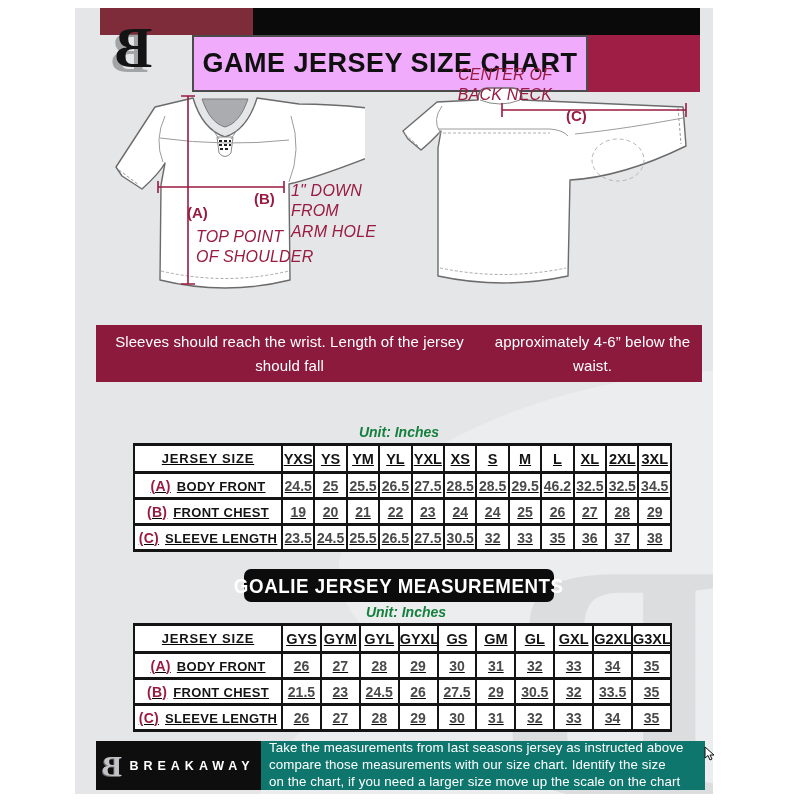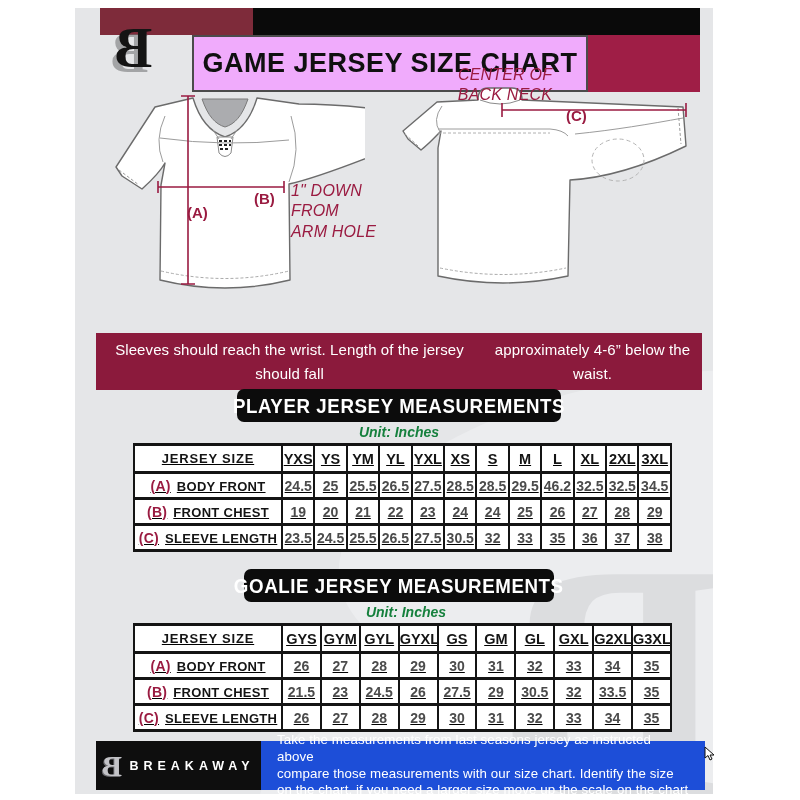--- a/index.html
+++ b/index.html
@@ -31,21 +31,21 @@
   .front-svg{left:30px;top:82px;width:260px;height:230px;}
   .back-svg{left:325px;top:78px;width:295px;height:235px;}
   .anno{position:absolute;color:#9a1b41;}
   .anno .key{font-size:15px;font-weight:800;}
   .anno.caption{font-size:16px;font-weight:400;font-style:italic;line-height:1.28;letter-spacing:.2px;}
   .anno.caption.centered{text-align:center;}
 
   
   .notice{position:absolute;left:21px;top:317px;width:606px;height:57px;background:#8b1a3c;color:#fff;
     display:flex;align-items:center;justify-content:center;text-align:center;
-    font-size:15px;font-weight:500;line-height:1.55;letter-spacing:.1px;margin-top:8px;}
+    font-size:15px;font-weight:500;line-height:1.55;letter-spacing:.1px;}
 
   
   .section-pill{position:absolute;height:33px;background:#0c0c0c;border-radius:7px;color:#fff;
     display:flex;align-items:center;justify-content:center;font-weight:800;font-size:19.5px;
     letter-spacing:.6px;}
   .section-pill span{transform:scaleY(1.08) scaleX(.96);white-space:nowrap;}
   .pill-player{left:162px;top:381px;width:324px;}
   .pill-goalie{left:169px;top:561px;width:310px;}
   .unit{position:absolute;width:324px;text-align:center;font-size:14px;font-weight:bold;font-style:italic;color:#15803d;}
   .unit-player{left:162px;top:416px;}
@@ -64,22 +64,22 @@
   table.size-table tbody td{height:26px;font-size:14px;font-weight:600;color:#4b4b4b;}
   table.size-table td.label-cell{font-size:13px;font-weight:700;color:#141414;letter-spacing:.3px;}
   table.size-table td.label-cell .key{color:#9a1b41;font-size:14px;font-weight:800;margin-right:6px;}
 
   
   .footer-black{position:absolute;left:21px;top:733px;width:165px;height:49px;background:#0e0e0e;
     display:flex;align-items:center;justify-content:center;gap:7px;}
   .footer-black .b{font-family:"Liberation Serif",serif;font-weight:bold;font-size:30px;line-height:1;
     color:#c3c3c7;transform:scaleX(-1);text-shadow:1px 1px 0 #6a6a6e;}
   .footer-black .w{color:#fff;font-size:12.5px;font-weight:700;letter-spacing:5px;}
-  .footer-maroon{position:absolute;left:186px;top:733px;width:444px;height:49px;background:#1d4ed8;color:#fff;
-    display:flex;flex-direction:column;justify-content:center;padding:0 16px;
+  .footer-maroon{position:absolute;left:186px;top:733px;width:444px;height:49px;background:#0f766e;color:#fff;
+    display:flex;flex-direction:column;justify-content:center;padding:0 8px;
     font-size:13.3px;font-weight:500;line-height:1.26;letter-spacing:.1px;}
 
   
   .cursor{position:absolute;left:704px;top:746px;width:12px;height:16px;}
 </style>
 </head>
 <body>
 
 <div class="canvas">
   <div class="sheet">
@@ -124,20 +124,24 @@
       <path d="M 40,182 Q 103,195 166,182" fill="none" stroke="#aaa" stroke-width="1" stroke-dasharray="3,2"></path>
       <path d="M 278,22 L 281,58" stroke="#9c9c9c" stroke-width="1" stroke-dasharray="3,2"></path>
       <path d="M 5,48 L 18,60" stroke="#9c9c9c" stroke-width="1" stroke-dasharray="3,2"></path>
 
       <path d="M 102,24 L 286,24 M 102,17 L 102,31 M 286,17 L 286,31" stroke="#9a1b41" stroke-width="1.6" fill="none"></path>
     </svg>
 
     <div class="anno" style="left:112px;top:196px;">
       <span class="key">(A)</span>
     </div>
+    <div class="anno caption" style="left:121px;top:219px;">
+        <div>TOP POINT</div>
+        <div>OF SHOULDER</div>
+      </div>
     <div class="anno" style="left:179px;top:182px;">
       <span class="key">(B)</span>
     </div>
     <div class="anno caption" style="left:216px;top:173px;">
         <div>1" DOWN</div>
         <div>FROM</div>
         <div>ARM HOLE</div>
       </div>
     <div class="anno caption centered" style="left:370px;top:57px;width:120px;">
         <div>CENTER OF</div>
@@ -145,23 +149,20 @@
       </div>
     <div class="anno" style="left:491px;top:99px;">
       <span class="key">(C)</span>
     </div>
 
     <div class="notice">
         <div>Sleeves should reach the wrist. Length of the jersey should fall</div>
         <div>approximately 4-6” below the waist.</div>
       </div>
 
-    <div class="section-pill pill-player">
-      <span>PLAYER JERSEY MEASUREMENTS</span>
-    </div>
     <div class="unit unit-player">Unit: Inches</div>
     <table class="size-table tbl-player">
         <colgroup>
           <col class="label-col">
           <col>
           <col>
           <col>
           <col>
           <col>
           <col>

